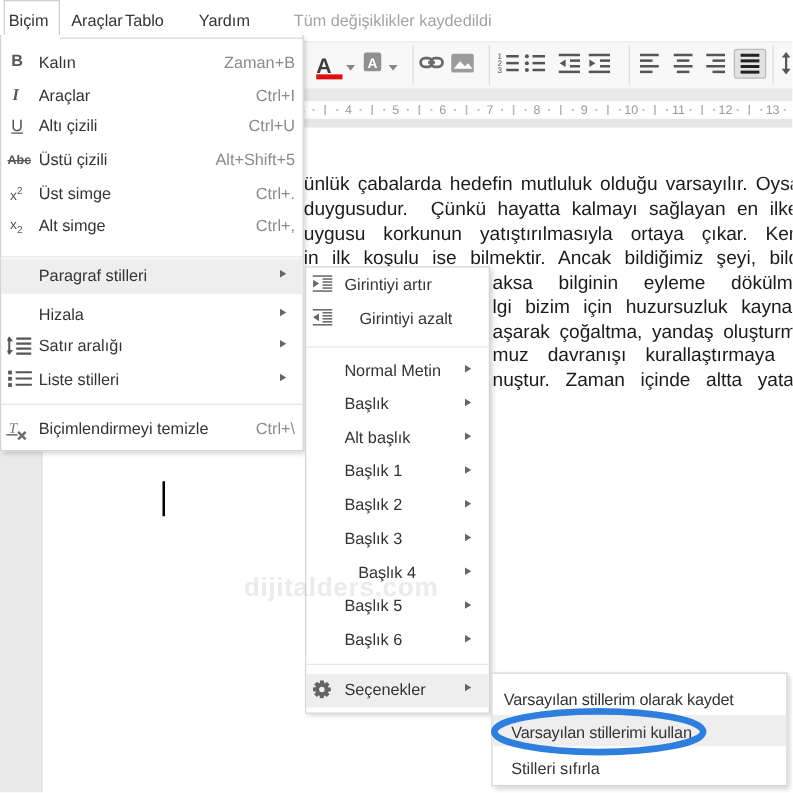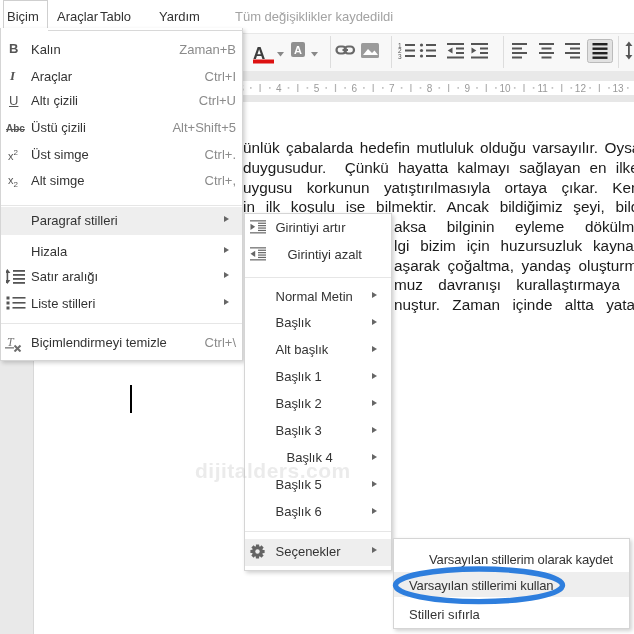--- a/index.html
+++ b/index.html
@@ -333,21 +333,21 @@
       <circle cx="7.5" cy="7.5" r="5"></circle>
       <circle cx="7.5" cy="7.5" r="2.2" fill="#eee"></circle>
     </g>
   </svg>
   <div class="mitem" style="left:275.5px;top:544px;">Seçenekler</div>
   <div class="arr" style="left:372px;top:546.5px;"></div>
 </div>
 
 <div class="abs" style="left:392.5px;top:538px;width:237.5px;height:90.5px;background:#fff;border:1px solid #d5d5d5;box-sizing:border-box;box-shadow:2px 2px 4px rgba(0,0,0,0.18);"></div>
 <div id="menu3">
-  <div class="mitem" style="left:429px;top:552px;letter-spacing:-0.15px;">Varsayılan stillerim olarak kaydet</div>
+  <div class="mitem" style="left:403px;top:552px;letter-spacing:-0.15px;">Varsayılan stillerim olarak kaydet</div>
   <div class="hl" style="left:393.5px;top:572px;width:235.5px;height:24.5px;"></div>
   <div class="mitem" style="left:409px;top:578px;letter-spacing:-0.15px;">Varsayılan stillerimi kullan</div>
   <div class="mitem" style="left:409px;top:606.5px;">Stilleri sıfırla</div>
 </div>
 
 <svg class="abs" style="left:390px;top:565px;" width="185" height="45" viewBox="0 0 185 45">
   <ellipse cx="89" cy="20.3" rx="83.5" ry="16.3" fill="none" stroke="#2e7edd" stroke-width="5.4"></ellipse>
 </svg>
 
 <div class="abs" style="left:195px;top:459px;font-size:21px;font-weight:bold;color:rgba(184,184,184,0.28);letter-spacing:0.5px;">dijitalders.com</div>

